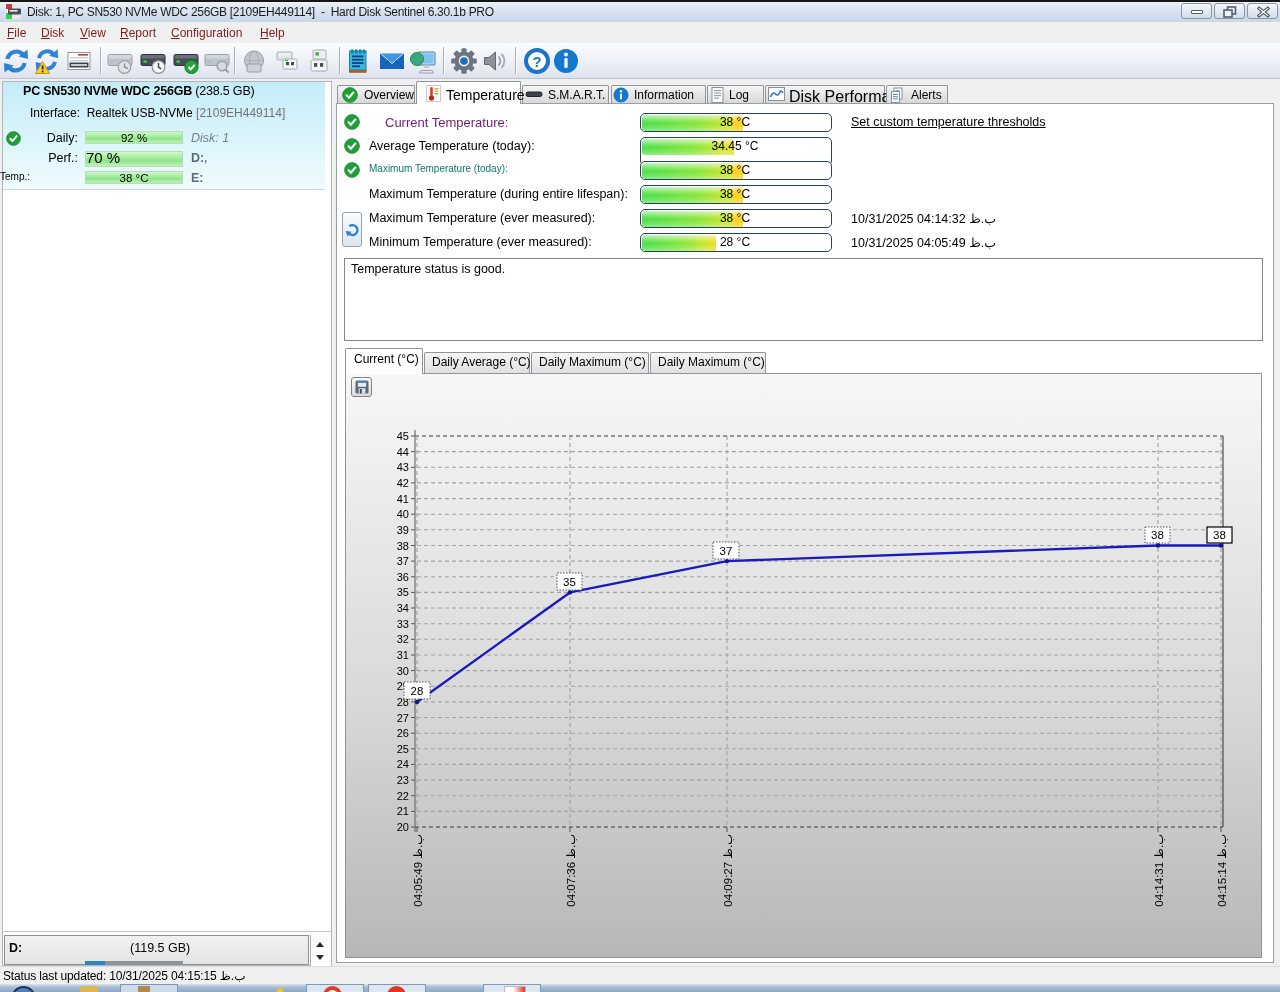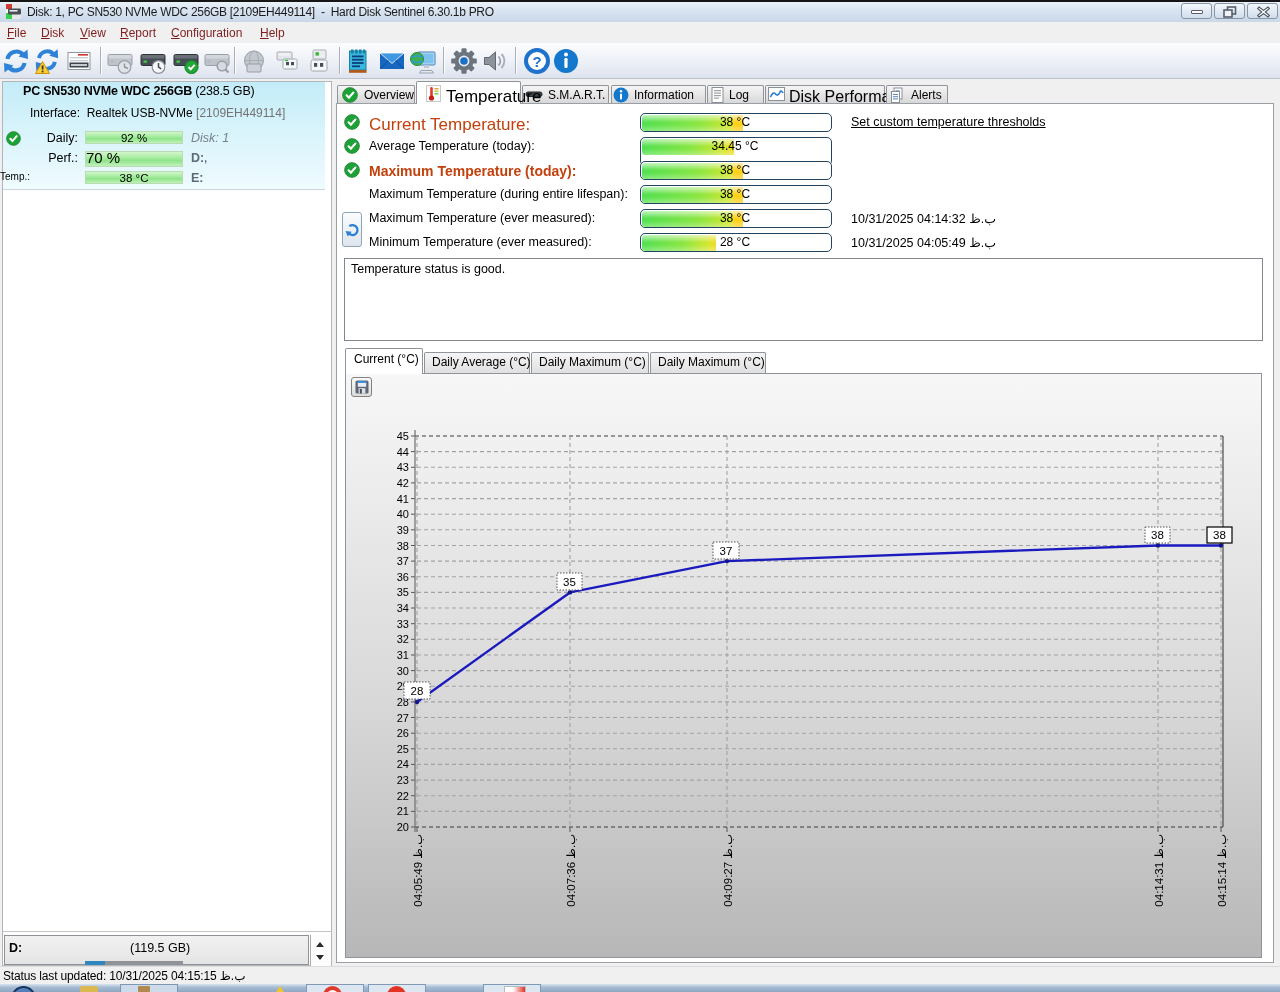--- a/index.html
+++ b/index.html
@@ -231,21 +231,21 @@
 <div class="ab" style="left:364px;top:88px;font-size:12px;">Overview</div>
 <div class="ab" style="left:416px;top:81px;width:105px;height:23px;background:#ffffff;border:1px solid #8e9499;border-bottom:none;border-radius:2px 2px 0 0;z-index:5;"></div>
 <div class="ab" style="left:426px;top:85px;z-index:6;"><svg width="15" height="17" viewBox="0 0 15 17" style="vertical-align:top">
       <rect x="0.5" y="0.5" width="14" height="16" fill="#fdfdfd" stroke="#c8c8c8"></rect>
 <rect x="4.2" y="2" width="2.6" height="10" rx="1.3" fill="#e03a2e"></rect>
 <circle cx="5.5" cy="13" r="2.6" fill="#c41f14"></circle>
 <rect x="8.5" y="3" width="4" height="1.5" fill="#e8a23c"></rect>
       <rect x="8.5" y="5.5" width="4" height="1.5" fill="#b8d44a"></rect>
       <rect x="8.5" y="8" width="4" height="1.5" fill="#7ec85a"></rect>
     </svg></div>
-<div class="ab" style="left:446px;top:87px;font-size:17px;z-index:6;">Temperature</div>
+<div class="ab" style="left:446px;top:87px;font-size:14px;z-index:6;">Temperature</div>
 <div class="ab" style="left:522px;top:85px;width:87px;height:18px;background:linear-gradient(180deg,#f5f5f5,#e3e3e3 60%,#d8d8d8);border:1px solid #8e9499;border-bottom:none;border-radius:2px 2px 0 0;"></div>
 <div class="ab" style="left:525px;top:87px;"><svg width="18" height="14" viewBox="0 0 18 14" style="vertical-align:top">
       <rect x="1" y="5" width="16" height="4.5" rx="2" fill="#3c4248" stroke="#23282d"></rect>
     </svg></div>
 <div class="ab" style="left:548px;top:88px;font-size:12px;">S.M.A.R.T.</div>
 <div class="ab" style="left:611px;top:85px;width:95px;height:18px;background:linear-gradient(180deg,#f5f5f5,#e3e3e3 60%,#d8d8d8);border:1px solid #8e9499;border-bottom:none;border-radius:2px 2px 0 0;"></div>
 <div class="ab" style="left:613px;top:87px;"><svg width="16" height="16" viewBox="0 0 16 16" style="vertical-align:top">
       <circle cx="8" cy="8" r="7.5" fill="#1478cd"></circle>
       <rect x="7" y="6.5" width="2" height="6" rx="0.8" fill="#fff"></rect>
       <circle cx="8" cy="4.2" r="1.2" fill="#fff"></circle>
@@ -275,21 +275,21 @@
 <rect x="4" y="7" width="5" height="1" fill="#5b82c8"></rect>
       <rect x="4" y="9.2" width="5" height="1" fill="#5b82c8"></rect>
       <rect x="4" y="11.4" width="5" height="1" fill="#5b82c8"></rect>
     </svg></div>
 <div class="ab" style="left:911px;top:88px;font-size:12px;">Alerts</div>
 <svg class="ab" style="left:344px;top:114px" width="16" height="16" viewBox="0 0 16 16">
 <circle cx="8" cy="8" r="7.3" fill="#1ca234" stroke="#0d7a20" stroke-width="1"></circle>
 <circle cx="8" cy="8" r="7.3" fill="none" stroke="#ffffff" stroke-opacity="0.25" stroke-width="0.5"></circle>
 <path d="M4.6 8.3 l2.3 2.4 4.5 -5.2" stroke="#fff" stroke-width="2.1" fill="none" stroke-linecap="round"></path>
 </svg>
-<div class="ab" style="left:369px;top:115px;font-size:17px;color:#c2410c;">Current Temperature:</div>
+<div class="ab" style="left:385px;top:115px;font-size:13px;color:#701a75;">Current Temperature:</div>
 <div class="ab" style="left:640px;top:113px;width:192px;height:19px;border:1.5px solid #24435e;border-radius:5px;background:#fff;overflow:hidden;">
 <div class="ab" style="left:1px;top:0.5px;width:101px;height:16px;background:linear-gradient(90deg,#52e052 0%,#8ae643 55%,#d6e72e 90%,#f4d829 100%);border-radius:3px 0 0 3px;">
       <div class="ab" style="right:0;top:0;width:10px;height:100%;background:#ffd21c;"></div>
     </div>
 <div class="ab" style="left:1px;top:1px;width:101px;height:16px;background:linear-gradient(180deg,rgba(255,255,255,.65),rgba(255,255,255,0) 45%,rgba(255,255,255,0) 60%,rgba(255,255,255,.3));"></div>
 <div class="ab" style="left:0;top:1px;width:188px;text-align:center;font-size:12px;color:#000;">38 °C</div>
 </div>
 <svg class="ab" style="left:344px;top:138px" width="16" height="16" viewBox="0 0 16 16">
 <circle cx="8" cy="8" r="7.3" fill="#1ca234" stroke="#0d7a20" stroke-width="1"></circle>
 <circle cx="8" cy="8" r="7.3" fill="none" stroke="#ffffff" stroke-opacity="0.25" stroke-width="0.5"></circle>
@@ -299,21 +299,21 @@
 <div class="ab" style="left:640px;top:137px;width:192px;height:29px;border:1.5px solid #24435e;border-radius:5px;background:#fff;overflow:hidden;">
 <div class="ab" style="left:1px;top:0.5px;width:92px;height:16px;background:linear-gradient(90deg,#52e052 0%,#8ae643 55%,#d6e72e 90%,#f4d829 100%);border-radius:3px 0 0 3px;"></div>
 <div class="ab" style="left:1px;top:1px;width:92px;height:16px;background:linear-gradient(180deg,rgba(255,255,255,.65),rgba(255,255,255,0) 45%,rgba(255,255,255,0) 60%,rgba(255,255,255,.3));"></div>
 <div class="ab" style="left:0;top:1px;width:188px;text-align:center;font-size:12px;color:#000;">34.45 °C</div>
 </div>
 <svg class="ab" style="left:344px;top:162px" width="16" height="16" viewBox="0 0 16 16">
 <circle cx="8" cy="8" r="7.3" fill="#1ca234" stroke="#0d7a20" stroke-width="1"></circle>
 <circle cx="8" cy="8" r="7.3" fill="none" stroke="#ffffff" stroke-opacity="0.25" stroke-width="0.5"></circle>
 <path d="M4.6 8.3 l2.3 2.4 4.5 -5.2" stroke="#fff" stroke-width="2.1" fill="none" stroke-linecap="round"></path>
 </svg>
-<div class="ab" style="left:369px;top:163px;font-size:14px;color:#c2410c;font-weight:bold;">Maximum Temperature (today):</div>
+<div class="ab" style="left:369px;top:163px;font-size:10px;color:#0f766e;">Maximum Temperature (today):</div>
 <div class="ab" style="left:640px;top:161px;width:192px;height:19px;border:1.5px solid #24435e;border-radius:5px;background:#fff;overflow:hidden;">
 <div class="ab" style="left:1px;top:0.5px;width:101px;height:16px;background:linear-gradient(90deg,#52e052 0%,#8ae643 55%,#d6e72e 90%,#f4d829 100%);border-radius:3px 0 0 3px;">
       <div class="ab" style="right:0;top:0;width:10px;height:100%;background:#ffd21c;"></div>
     </div>
 <div class="ab" style="left:1px;top:1px;width:101px;height:16px;background:linear-gradient(180deg,rgba(255,255,255,.65),rgba(255,255,255,0) 45%,rgba(255,255,255,0) 60%,rgba(255,255,255,.3));"></div>
 <div class="ab" style="left:0;top:1px;width:188px;text-align:center;font-size:12px;color:#000;">38 °C</div>
 </div>
 <div class="ab" style="left:369px;top:187px;font-size:12.5px;color:#000;">Maximum Temperature (during entire lifespan):</div>
 <div class="ab" style="left:640px;top:185px;width:192px;height:19px;border:1.5px solid #24435e;border-radius:5px;background:#fff;overflow:hidden;">
 <div class="ab" style="left:1px;top:0.5px;width:101px;height:16px;background:linear-gradient(90deg,#52e052 0%,#8ae643 55%,#d6e72e 90%,#f4d829 100%);border-radius:3px 0 0 3px;">

